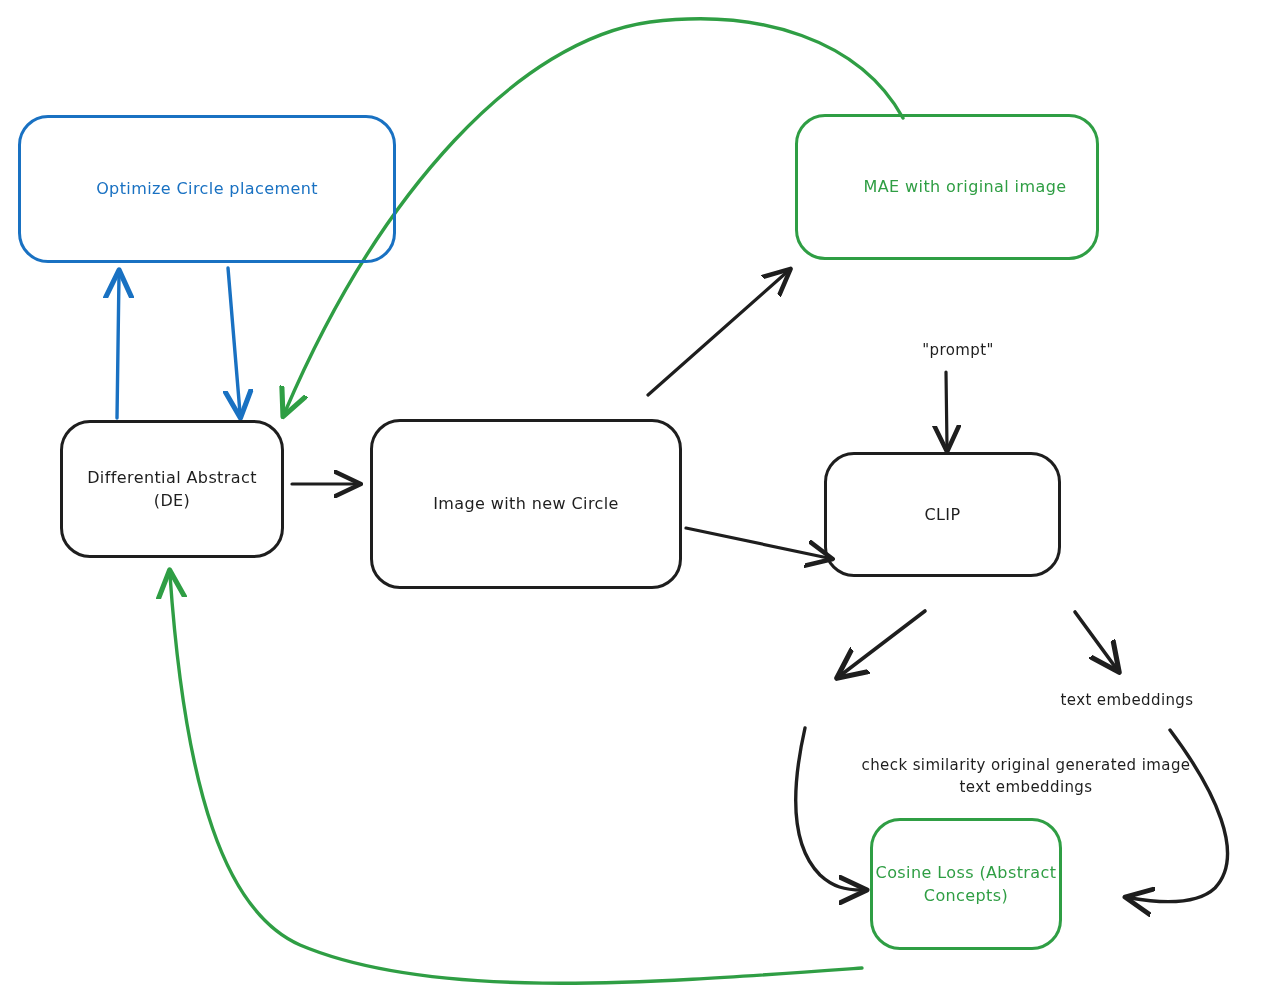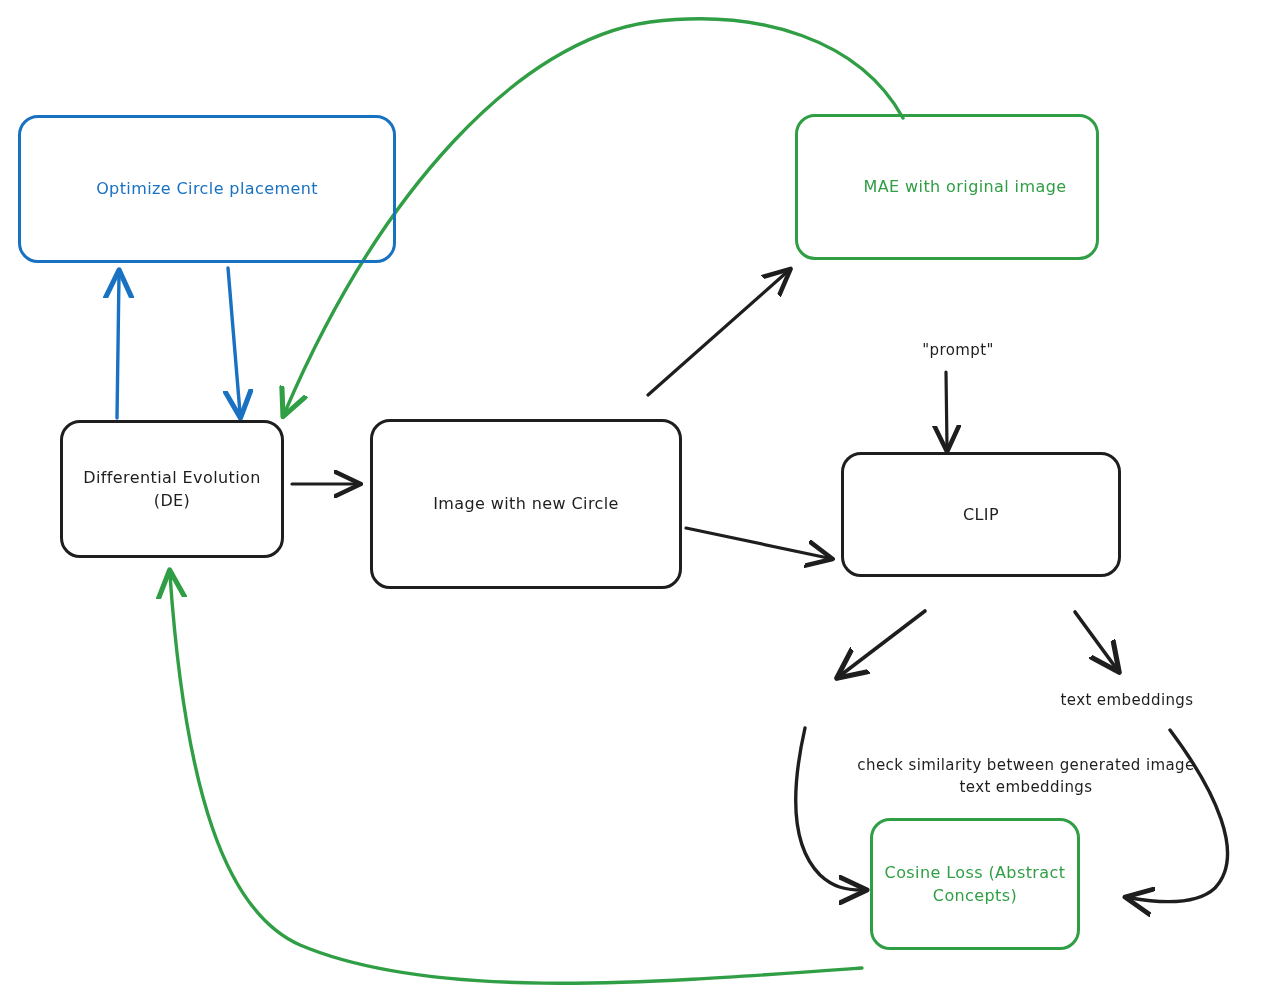--- a/index.html
+++ b/index.html
@@ -28,21 +28,21 @@
   }
   .node {
     position: absolute;
     box-sizing: border-box;
     display: flex;
     align-items: center;
     justify-content: center;
     text-align: center;
     border-style: solid;
     border-width: 3px;
-    border-radius: 20px;
+    border-radius: 30px;
     background: transparent;
   }
   .node .node-label {
     font-family: "DejaVu Sans", sans-serif;
     font-size: 16px;
     line-height: 1.45;
     letter-spacing: 0.4px;
     white-space: pre-line;
   }
   .node-black { border-color: #1e1e1e; }
@@ -132,38 +132,38 @@
 
   <div class="node node-blue" style="left:18px; top:115px; width:378px; height:148px;">
     <span class="node-label">Optimize Circle placement</span>
   </div>
 
   <div class="node node-green" style="left:795px; top:114px; width:304px; height:146px;padding-left:36px;">
     <span class="node-label">MAE with original image</span>
   </div>
 
   <div class="node node-black" style="left:60px; top:420px; width:224px; height:138px;">
-    <span class="node-label">Differential Evolution
+    <span class="node-label">Differential Abstract
 (DE)</span>
   </div>
 
   <div class="node node-black" style="left:370px; top:419px; width:312px; height:170px;">
     <span class="node-label">Image with new Circle</span>
   </div>
 
-  <div class="node node-black" style="left:841px; top:452px; width:280px; height:125px;">
+  <div class="node node-black" style="left:824px; top:452px; width:237px; height:125px;">
     <span class="node-label">CLIP</span>
   </div>
 
-  <div class="node node-green" style="left:870px; top:818px; width:210px; height:132px;">
+  <div class="node node-green" style="left:870px; top:818px; width:192px; height:132px;">
     <span class="node-label">Cosine Loss (Abstract
 Concepts)</span>
   </div>
 
   <div class="free-label" style="left:913px; top:340px; width:90px;">"prompt"</div>
 
 
   <div class="free-label" style="left:1060px; top:690px; width:134px;">text embeddings</div>
 
-  <div class="free-label" style="left:848px; top:755px; width:356px;">check similarity between generated image
+  <div class="free-label" style="left:848px; top:755px; width:356px;">check similarity original generated image
 text embeddings</div>
 
 </div>
 
 </body></html>

